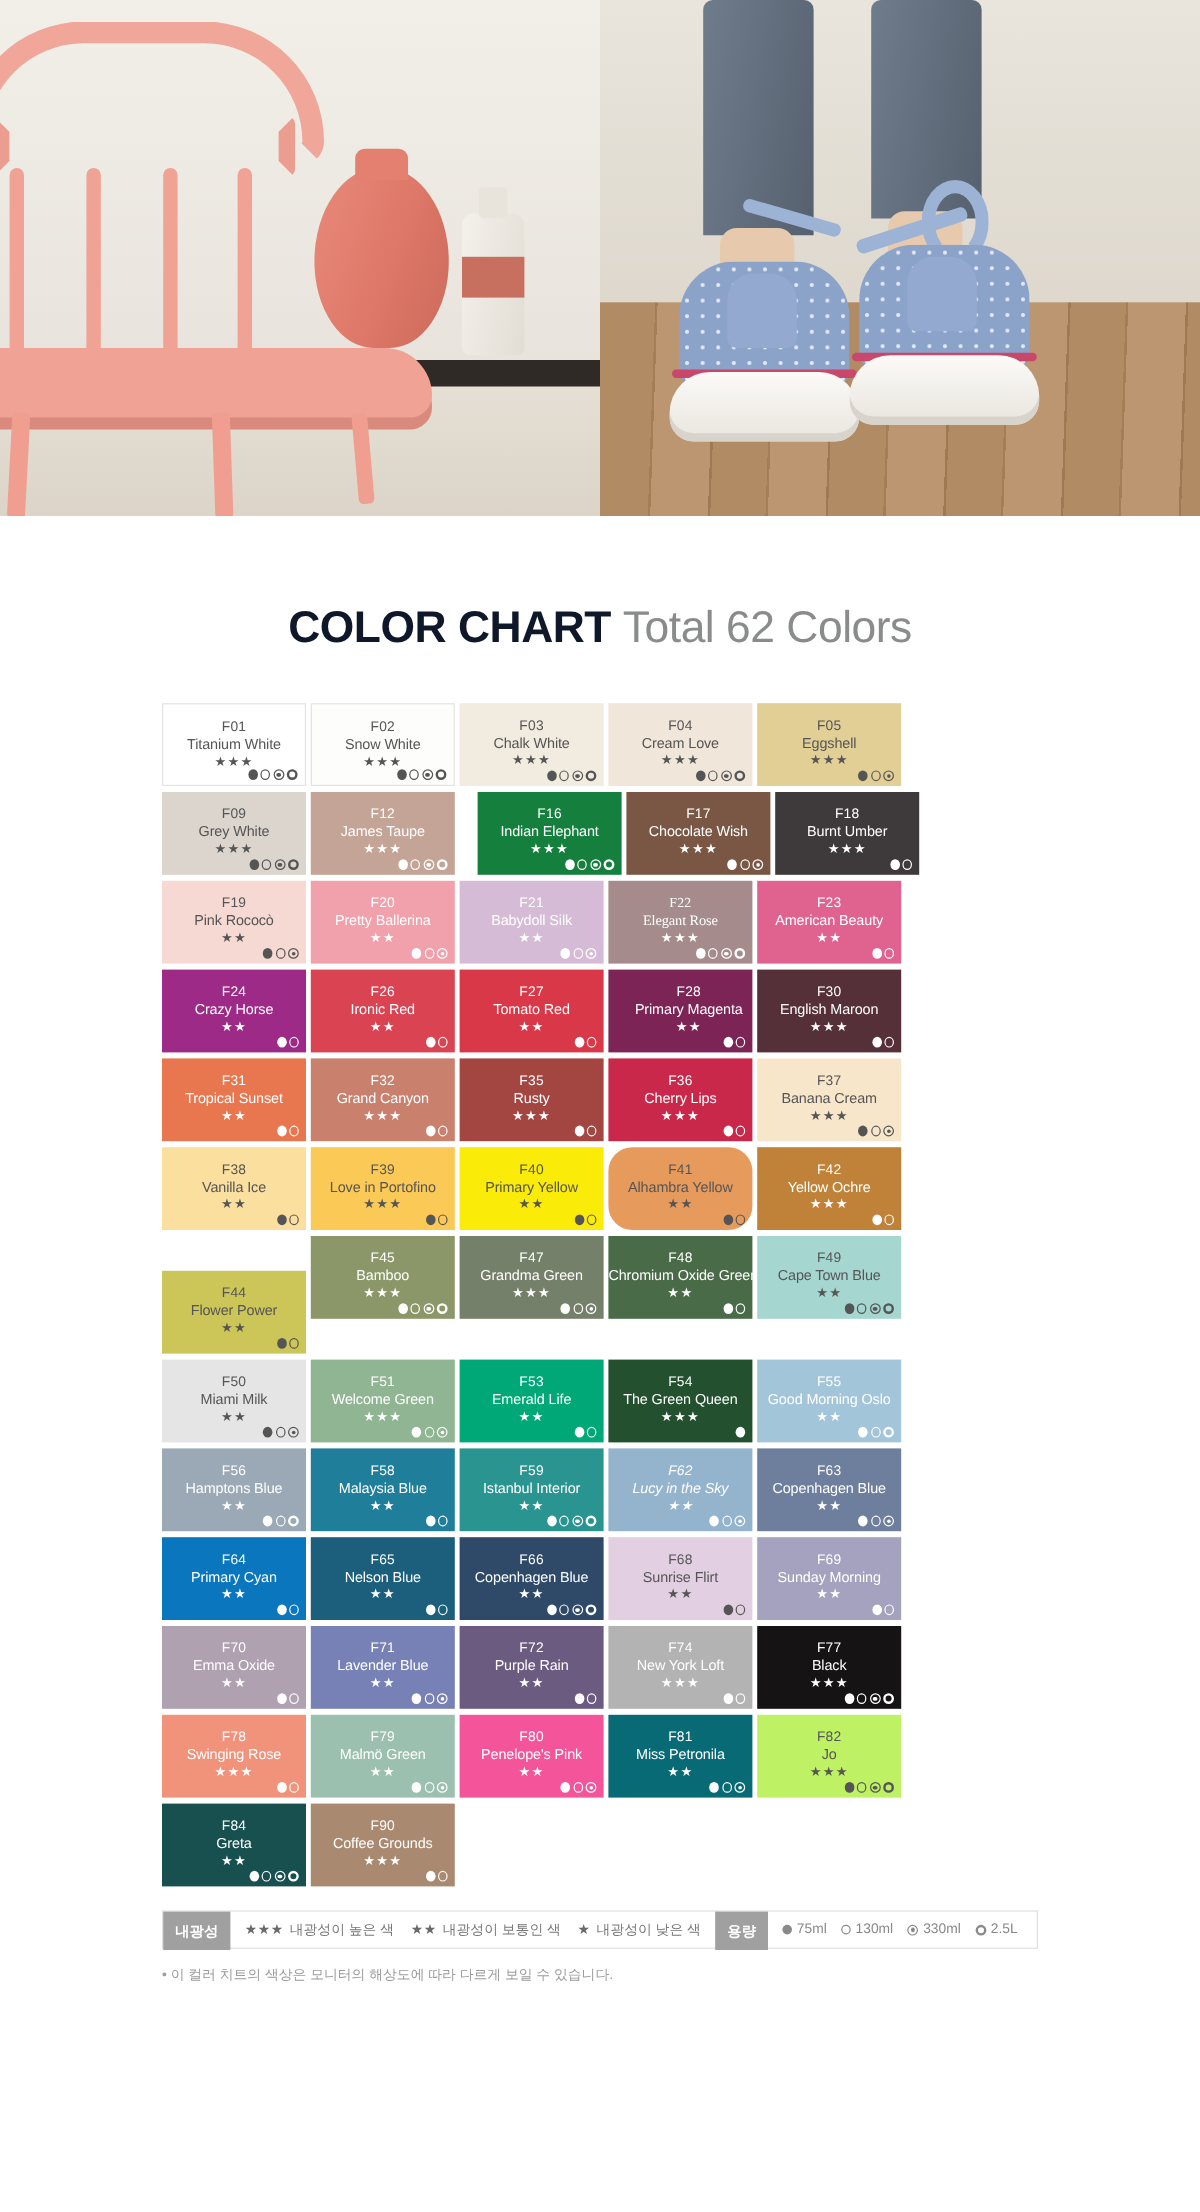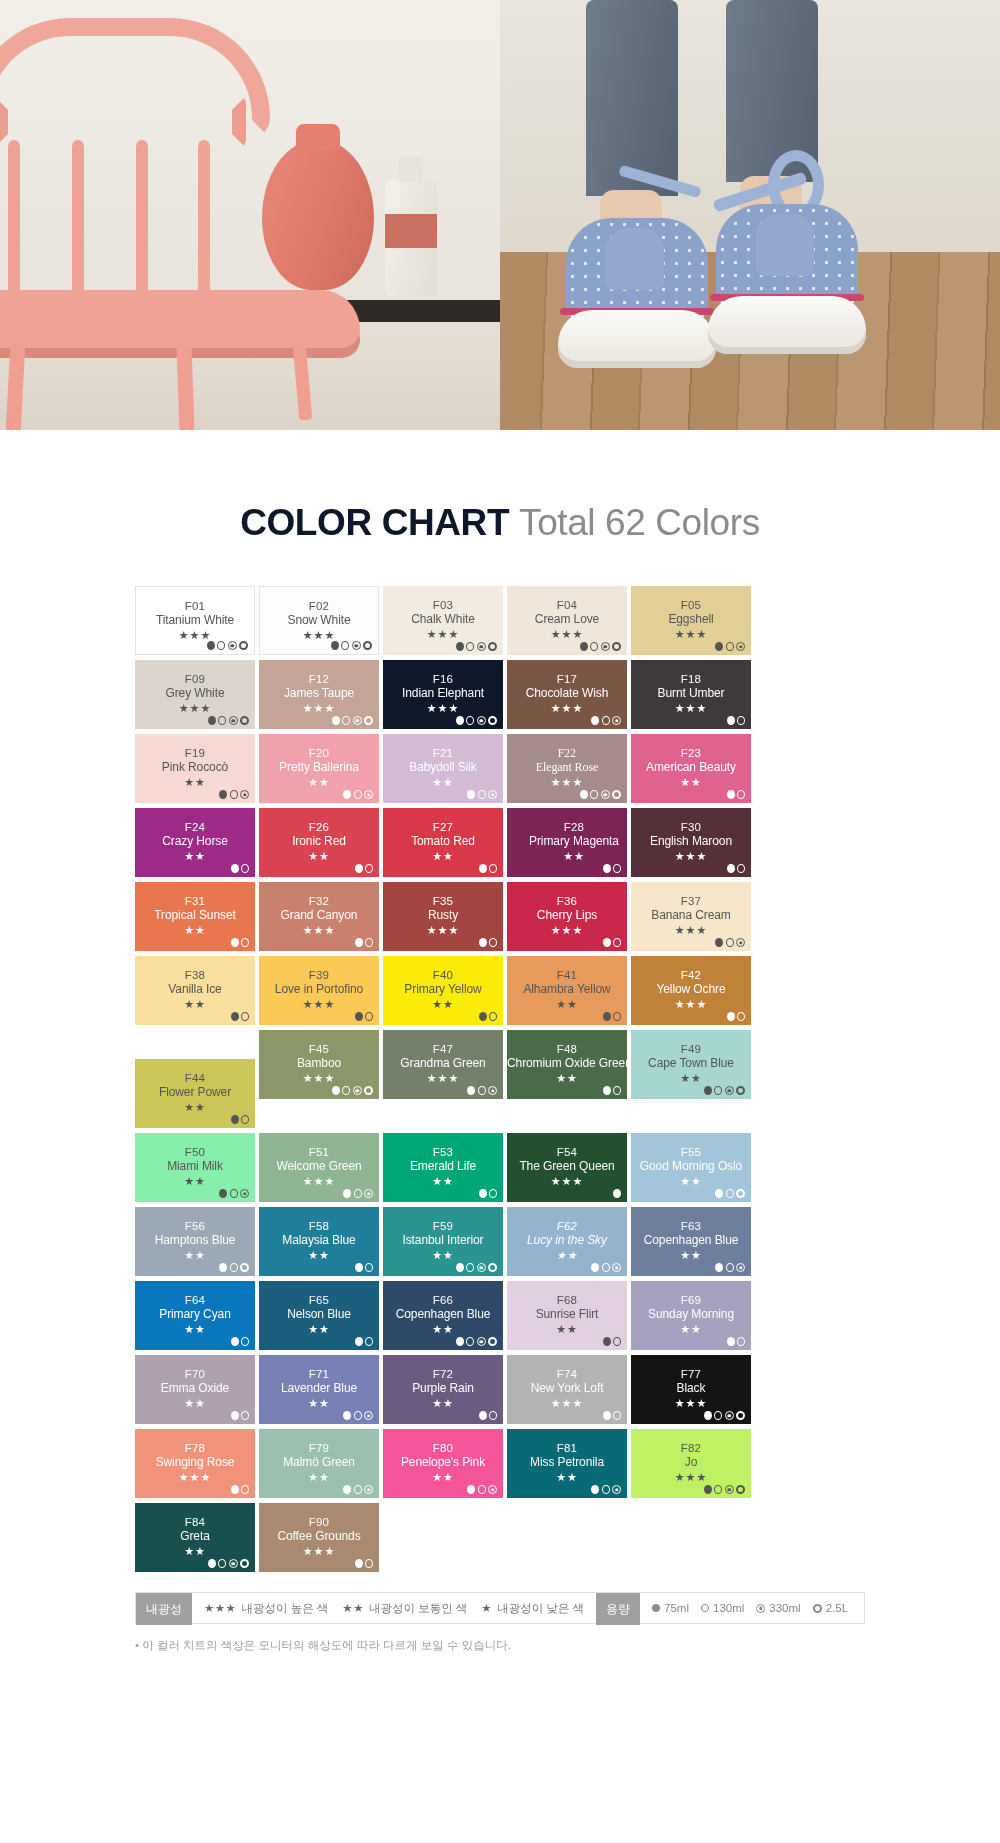--- a/index.html
+++ b/index.html
@@ -117,21 +117,21 @@
   .sw.dark .dots { color:#fff; }
   .sw.outlined { border:1px solid #e3e3e3; }
   .d75.fill  { background:currentColor; }
   .d130.out  { border-color:currentColor; }
   .d330.o    { border-color:currentColor; }
   .d25.o     { border-color:currentColor; }
 
   
   .legend { width:730px; margin:20px auto 0; display:flex; align-items:stretch;
             border:1px solid #e0e0e0; height:32px; font-size:11.5px; }
-  .lg-key { background:#a0a0a0; color:#fff; font-weight:normal; display:flex;
+  .lg-key { background:#a0a0a0; color:#fff; font-weight:bold; display:flex;
             align-items:center; justify-content:center; padding:16px 10px; font-size:12px; }
   .lg-body { display:flex; align-items:center; gap:14px; padding:0 12px; color:#777;
              white-space:nowrap; }
   .lg-body em { font-style:normal; letter-spacing:.5px; color:#6a6a6a; }
   .lg-vol { display:flex; align-items:center; gap:12px; padding:0 12px; color:#888; }
   .lg-vol span { display:flex; align-items:center; gap:4px; }
   .vd { display:inline-block; }
   .vd.f  { width:8px; height:8px; border-radius:50%; background:#8a8a8a; }
   .vd.o  { width:8px; height:8px; border-radius:50%; border:1.3px solid #8a8a8a; }
   .vd.r  { width:9px; height:9px; border-radius:50%; border:1.3px solid #8a8a8a; position:relative; }
@@ -268,21 +268,21 @@
       <div class="code">F12</div>
       <div class="nm">James Taupe</div>
       <div class="stars">★★★</div>
       <div class="dots">
         <span class="d d75 fill"></span>
         <span class="d d130 out"></span>
         <span class="d d330 o"></span>
         <span class="d d25 o"></span>
       </div>
     </div>
-    <div class="sw dark" style="background: #0f172a;">
+    <div class="sw dark" style="background: #15803d; margin-left: 15px;">
       <div class="code">F16</div>
       <div class="nm">Indian Elephant</div>
       <div class="stars">★★★</div>
       <div class="dots">
         <span class="d d75 fill"></span>
         <span class="d d130 out"></span>
         <span class="d d330 o"></span>
         <span class="d d25 o"></span>
       </div>
     </div>
@@ -466,21 +466,21 @@
     </div>
     <div class="sw light" style="background: rgb(250, 235, 8);">
       <div class="code">F40</div>
       <div class="nm">Primary Yellow</div>
       <div class="stars">★★</div>
       <div class="dots">
         <span class="d d75 fill"></span>
         <span class="d d130 out"></span>
       </div>
     </div>
-    <div class="sw light" style="background: rgb(230, 154, 92);">
+    <div class="sw light" style="background: rgb(230, 154, 92); border-radius: 20px;">
       <div class="code">F41</div>
       <div class="nm">Alhambra Yellow</div>
       <div class="stars">★★</div>
       <div class="dots">
         <span class="d d75 fill"></span>
         <span class="d d130 out"></span>
       </div>
     </div>
     <div class="sw dark" style="background: rgb(192, 130, 56);">
       <div class="code">F42</div>
@@ -534,21 +534,21 @@
       <div class="code">F49</div>
       <div class="nm">Cape Town Blue</div>
       <div class="stars">★★</div>
       <div class="dots">
         <span class="d d75 fill"></span>
         <span class="d d130 out"></span>
         <span class="d d330 o"></span>
         <span class="d d25 o"></span>
       </div>
     </div>
-    <div class="sw light" style="background: #86efac;">
+    <div class="sw light" style="background: #e5e5e5;">
       <div class="code">F50</div>
       <div class="nm">Miami Milk</div>
       <div class="stars">★★</div>
       <div class="dots">
         <span class="d d75 fill"></span>
         <span class="d d130 out"></span>
         <span class="d d330 o"></span>
       </div>
     </div>
     <div class="sw dark" style="background: rgb(143, 181, 147);">

